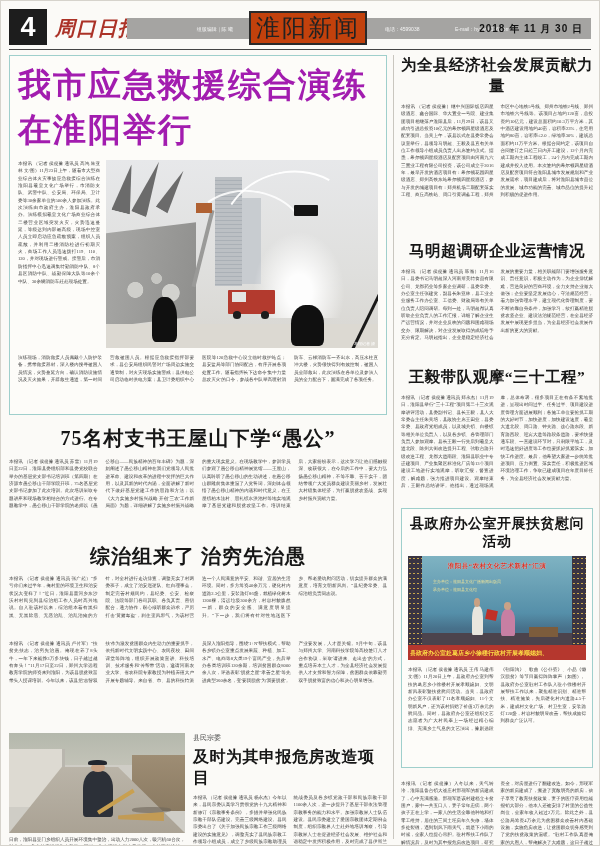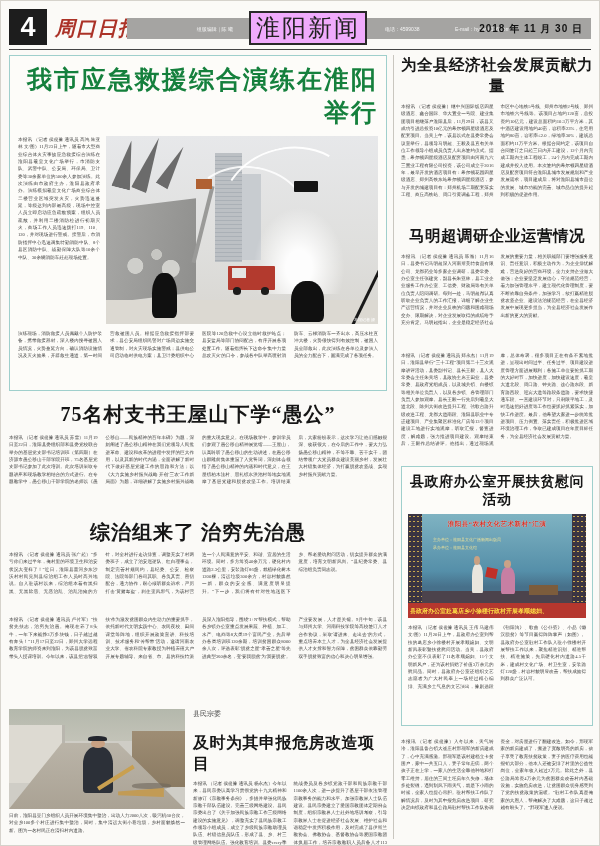--- a/index.html
+++ b/index.html
@@ -14,37 +14,37 @@
   .page-num{ position:absolute; left:0; top:0; width:38px; height:36px; background:#1d1d1d;
     color:#fff; font:bold 27px/36px "Liberation Sans",sans-serif; text-align:center; }
   .paper-name{ position:absolute; left:46px; top:6px; width:115px; color:#ab3227;
     font:italic bold 20px/26px "Liberation Serif",serif; letter-spacing:1px; white-space:nowrap; }
   .head-bar{ position:absolute; left:118px; right:0; top:9px; height:21px; background:#a5a4a2; }
   .edition-info{ position:absolute; right:358px; top:7px; color:#f2f2f2;
     font:5px/8px "Liberation Sans",sans-serif; }
   .head-phone{ position:absolute; left:258px; top:7px; color:#f4f4f4; font:5px/8px "Liberation Sans",sans-serif;}
   .head-mail{ position:absolute; left:328px; top:7px; color:#f4f4f4; font:5px/8px "Liberation Sans",sans-serif;}
   .head-date{ position:absolute; right:8px; top:4px; color:#111; font:bold 10px/14px "Liberation Sans",sans-serif; letter-spacing:1px;margin-left:20px;}
-  .section-box{ position:absolute; left:122px; top:-7px; width:118px; height:34px; background:#f0abfc;
+  .section-box{ position:absolute; left:122px; top:-7px; width:118px; height:34px; background:#c2410c;
     border:2px solid #2a2a2a; text-align:center; font:24px/30px "Liberation Serif",serif; color:#222; letter-spacing:2px;}
   .head-rule{ position:absolute; top:48px; left:8px; right:8px; border-top:1.5px solid #444; }
   
   .main{ position:absolute; top:54px; left:8px; right:8px; bottom:6px; }
   .col-divider{ position:absolute; left:384px; top:0; bottom:0; width:1px; background:#c9c6bf; }
   .left-col{ position:absolute; left:0; top:0; width:378px; }
   .right-col{ position:absolute; left:392px; top:0; width:192px; }
   
   .tiny{ font-size:4.6px; line-height:1.6; text-align:justify; color:#3c3c3c; overflow:hidden;
     font-family:"Liberation Serif","DejaVu Serif",serif; }
   .cols2{ column-count:2; column-gap:7px; }
   .cols4{ column-count:4; column-gap:8px; }
-  h1.lead{ text-align:right; font-size:25px; font-weight:bold; letter-spacing:2px; color:#15803d; }
+  h1.lead{ text-align:left; font-size:33px; font-weight:bold; letter-spacing:2px; color:#a21caf; }
   h2.sec{ text-align:center; font-size:20px; font-weight:bold; letter-spacing:1px; color:#161616; }
   h3.side{ text-align:center; font-size:15.5px; font-weight:bold; letter-spacing:0.5px; color:#161616; }
-  .kicker{ font-size:7px; color:#444; margin-bottom:14px; }
+  .kicker{ font-size:7px; color:#444; margin-bottom:4px; }
   .teal-box{ border:1.5px solid #9fcfcc; background:#fdfcf9; }
   
   .scene{ position:relative; overflow:hidden; background:linear-gradient(#e7e8ea 0%,#dfdfdd 60%,#d8d6d1 100%); }
   .scene .ground{ position:absolute; bottom:0; left:0; right:0; height:13%; background:#dcd9d2; }
   .scene .wall{ position:absolute; left:-2%; bottom:14%; width:35%; height:50%;
     background:linear-gradient(100deg,#a8a8a6,#8f8f8d); transform:skewY(-7deg); }
   .scene .wall-art{ position:absolute; left:3%; bottom:22%; width:26%; height:30%;
     background:radial-gradient(circle at 30% 70%, #cfcfcb 12%, transparent 13%),
                radial-gradient(circle at 60% 50%, #c6c6c2 10%, transparent 11%),
                radial-gradient(circle at 80% 75%, #d2d2ce 12%, transparent 13%); }
@@ -203,26 +203,27 @@
       </div>
     </div>
 
     <div class="right-col">
 
       <div class="blk">
         <h3 class="side">为全县经济社会发展贡献力量</h3>
         <div class="tiny cols2" style="height:118px; margin-top:6px;">本报讯 （记者 侯俊豫）继中兴国际饭店四星级酒店、鑫合国际、华大置业一号院、建业集团项目相继落户淮阳县后，11月29日，该县又成功引进总投资10亿元的希尔顿四星级酒店及配套项目。当天上午，该县以式在县委常委会议室举行，县领导马明超、王毅及县直有关单位工作领导小组成员负责人出席签约仪式。据悉，希尔顿四星级酒店及配套项目由河南九六三置业工程有限公司投资，该公司成立于2016年，最早开发的酒店项目有：希尔顿花园四星级酒店、郑州高铁东站希尔顿四星级酒店，参与开发的城建项目有：郑州机场二期配套落实工程、商丘高铁站、周口引黄调蓄工程，郑州市区中心地铁5号线、郑州市地铁2号线、郑州市地铁六号线等。该项目占地约120亩，总投资约10亿元，建设总面积约10.3万平方米，其中酒店建设用地约40亩，容积率23%，住宅用地约80亩，容积率≤2.0，绿地率30%，建筑总面积约11万平方米。根据合同约定，该项目自合同签订之日起三日内开工建设，12个月内完成工期内主体工程竣工，24个月内完成工期内建成并投入使用。本次签约的希尔顿四星级酒店及配套项目符合淮阳县城市发展规划和产业发展需求，项目建成后，将对淮阳县城市品位的发展、城市功能的完善、城市品位的提升起到积极的促进作用。</div>
       </div>
 
-      <div class="blk" style="margin-top:5px;">
+      <div class="blk" style="margin-top:20px;">
         <h3 class="side">马明超调研企业运营情况</h3>
         <div class="tiny cols2" style="height:88px; margin-top:6px;">本报讯 （记者 侯俊豫 通讯员 韩瀚）11月16日，县委书记马明超深入河南斯美特食品有限公司、龙都药业等多家企业调研，县委常委、办公室主任张建党，副县长朱亚林，县工业企业服务工作办公室、工信委、财政局等有关单位负责人陪同调研。每到一处，马明超都认真听取企业负责人的工作汇报，详细了解企业生产运营情况，并对企业反映的问题和困难现场交办、限期解决，对企业发展取得的成绩给予充分肯定。马明超指出，企业是稳定经济社会发展的重要力量，相关职能部门要增强服务意识、责任意识，积极主动作为，为企业排忧解难，营造良好的营商环境，全力支持企业做大做强；企业要坚定发展信心，守法规范经营，着力加强管理水平，建立现代化管理制度，要不断依靠自身条件，加强学习，欲打赢精准脱贫攻坚企业、建设法治规范经营，在全县经济发展中展现更多担当，为全县经济社会发展作出新的更大的贡献。</div>
       </div>
 
       <div class="blk" style="margin-top:11px;">
+        <h3 class="side">王毅带队观摩“三十工程”</h3>
         <div class="tiny cols2" style="height:102px; margin-top:6px;">本报讯 （记者 侯俊豫 通讯员 郑永杰）11月19日，淮阳县举行“三十工程”项目第二十三次观摩讲评活动，县委副书记、县长王毅，县人大常委会主任朱天培，县政协主席王田业，县委常委、县政府党组成员，以及城关镇、白楼镇等相关单位负责人，以及各乡镇、各管理部门负责人参加观摩。县长王毅一行先后到羲皇大道北段、陈州大街改造提升工程、弦歌台路升级改造工程、龙都大道南段、淮阳县职业中专迁建项目、产业集聚区标准化厂房等13个项目建设工地进行实地观摩，听取汇报，督查进度，解难题，强力推进项目建设。观摩结束后，王毅作总结讲评。他指出，通过现场观摩，总体布署，很多项目正在有条不紊地推进，呈现出时间过半、任务过半、项目建设进度管理方面进展顺利；各施工单位要抢抓工期的大好时节，加快进度，加快建设速度，羲皇大道北段、周口路、钟夫路、连心路东段、新育路西段、迎宾大道等路段条道路，要求快捷通车段、一直建设环节对，只剩限平地工，及时迅速把好进度等工作也要抓好抓紧落实，加快工作进度。最后，他希望大家进一步统筹推进项目、压力倒置、落实责任，积极推进区域环境治理工作，争取已建成项目在年度目标任务，为全县经济社会发展贡献力量。</div>
       </div>
 
       <div class="blk teal-box" style="margin-top:12px; padding:6px 6px 5px;">
         <h3 class="side" style="font-size:14px;">县政府办公室开展扶贫慰问活动</h3>
         <div class="stage" style="width:100%; height:104px; margin-top:5px;">
           <div class="pillar pl"></div>
           <div class="pillar pr"></div>
           <div class="title">淮阳县“农村文化艺术新村”汇演</div>
           <div class="sub s1">主办单位：淮阳县文化广播新闻出版局</div>

